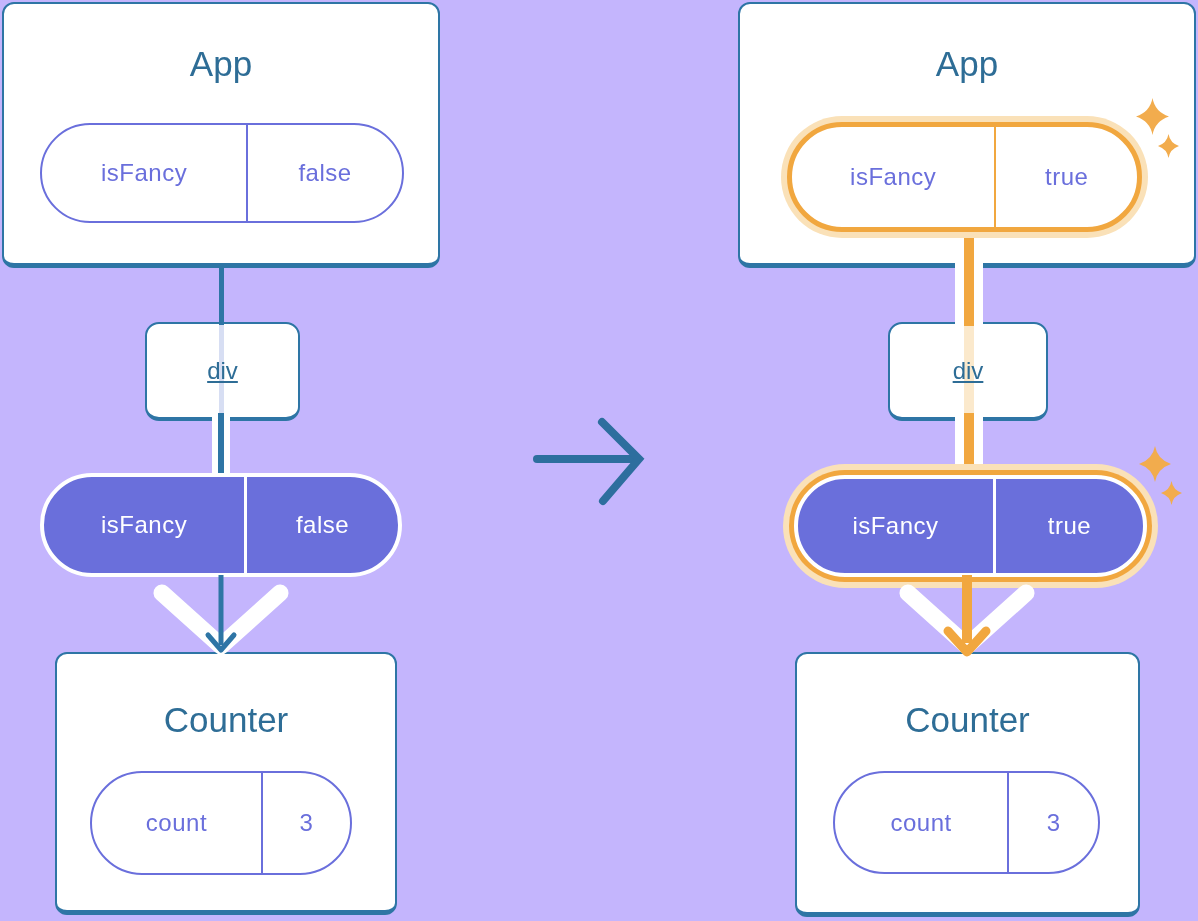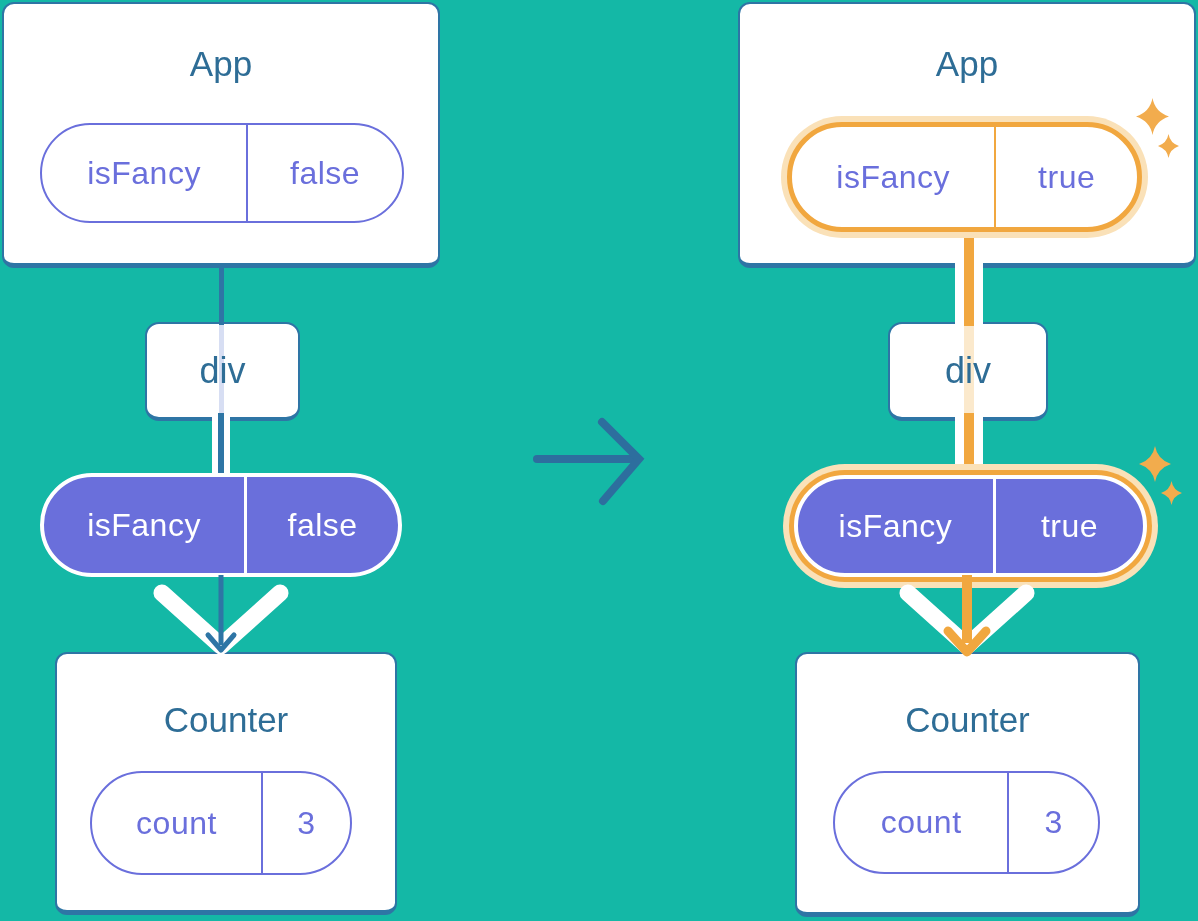--- a/index.html
+++ b/index.html
@@ -1,40 +1,40 @@
 <!DOCTYPE html>
 <html><head>
 <meta charset="utf-8">
 <style>
   html,body { margin:0; padding:0; }
   .canvas {
     position:relative; width:1198px; height:921px;
-    background:#14b8a6; overflow:hidden;
+    background:#c4b5fd; overflow:hidden;
     font-family:"Liberation Sans", sans-serif;
   }
   
   .card {
     position:absolute; background:#ffffff;
     border:2px solid #2E75A5; border-bottom-width:5px;
     border-radius:12px; box-sizing:border-box;
   }
   .card-title {
     position:relative; z-index:5; text-align:center;
     color:#2E6D96; font-weight:500; font-size:35px;
   }
   .div-card { display:flex; align-items:center; justify-content:center; border-radius:14px; border-bottom-width:4px; }
-  .div-card .card-title { font-size:36px; }
+  .div-card .card-title { font-size:24px;text-decoration:underline; }
   
   .pill {
     position:absolute; display:flex; align-items:stretch;
     border-radius:60px; box-sizing:border-box; z-index:4; overflow:hidden;
   }
   .pill .cell {
     display:flex; align-items:center; justify-content:center;
-    font-size:32px; letter-spacing:0.5px;
+    font-size:24px; letter-spacing:0.5px;
   }
   .pill-outline { background:#ffffff; border:2.5px solid #6A6FDC; color:#6A6FDC; }
   .pill-outline .cell-value { border-left:2.5px solid #6A6FDC; }
   .pill-filled { background:#6A6FDB; border:4px solid #ffffff; color:#ffffff; }
   .pill-filled .cell-value { border-left:3px solid #ffffff; }
   .pill-hi-outline {
     background:#ffffff; border:5px solid #F1A73F; color:#6A6FDC;
     box-shadow:0 0 0 6px #FAE1B8;
   }
   .pill-hi-outline .cell-value { border-left:2px solid #F1A73F; }

